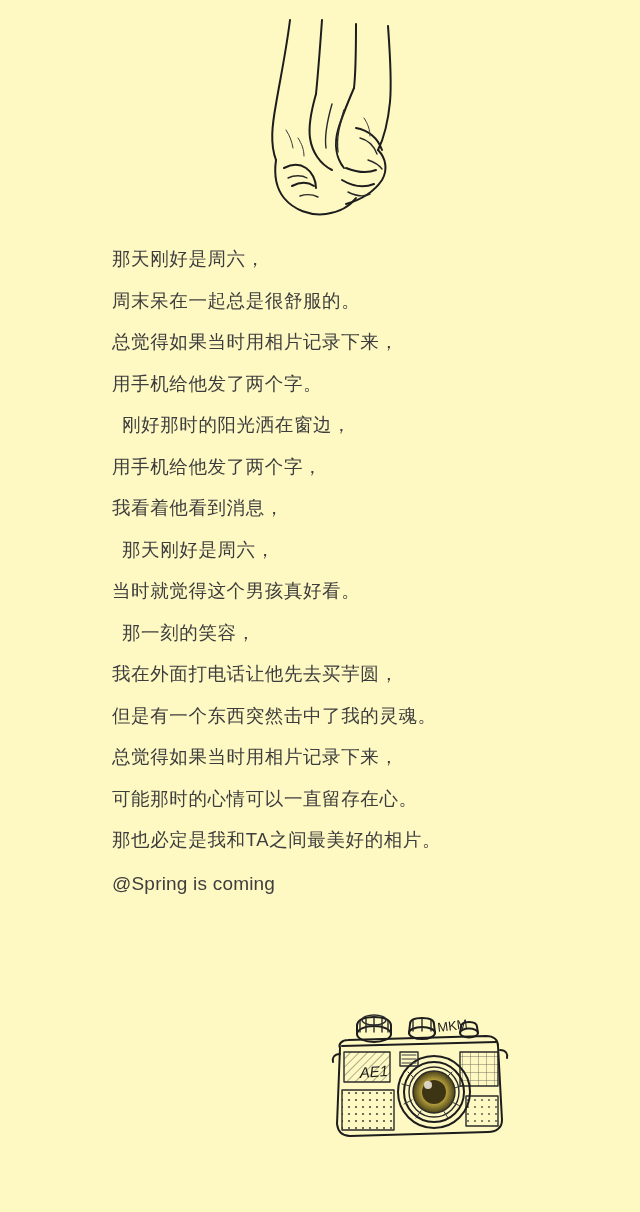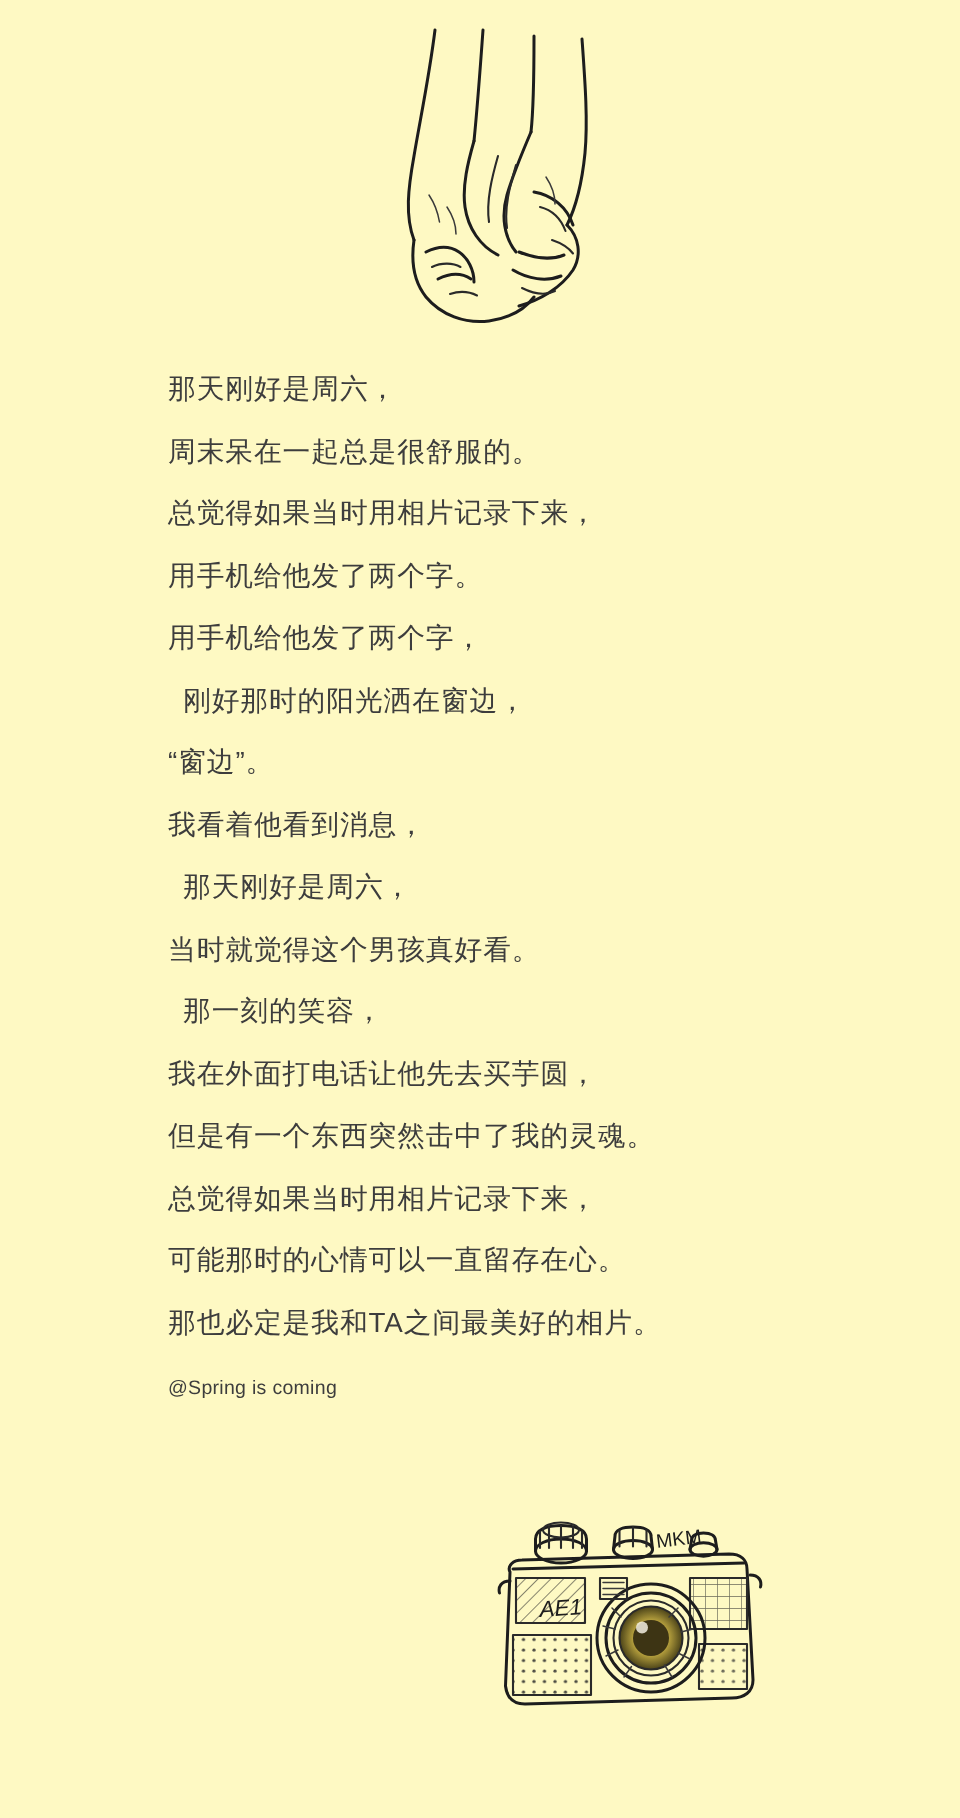--- a/index.html
+++ b/index.html
@@ -50,21 +50,21 @@
     letter-spacing: 0.6px;
     color: #3d3d3d;
     white-space: pre;
     font-family: "Liberation Sans", "DejaVu Sans", sans-serif;
   }
   .poem-line.indent-1 {
     padding-left: 10px;
   }
   .signature {
     margin-top: 6px;
-    font-size: 13px;
+    font-size: 19px;
     line-height: 34px;
     letter-spacing: 0.2px;
     color: #3d3d3d;
     font-family: "Liberation Sans", sans-serif;
   }
 
   
   .camera-illustration {
     position: absolute;
     left: 326px;
@@ -140,23 +140,22 @@
       <path class="ink-hair" d="M50 112 C54 118 56 124 57 130"></path>
       <path class="ink-hair" d="M128 100 C132 106 134 112 134 118"></path>
     </svg>
   </div>
 
   <div class="poem">
     <div class="poem-line">那天刚好是周六，</div>
     <div class="poem-line">周末呆在一起总是很舒服的。</div>
     <div class="poem-line">总觉得如果当时用相片记录下来，</div>
     <div class="poem-line">用手机给他发了两个字。</div>
+    <div class="poem-line indent-1">刚好那时的阳光洒在窗边，</div>
     <div class="poem-line">用手机给他发了两个字，</div>
-    <div class="poem-line indent-1">刚好那时的阳光洒在窗边，</div>
-    <div class="poem-line">“窗边”。</div>
     <div class="poem-line">我看着他看到消息，</div>
     <div class="poem-line indent-1">那天刚好是周六，</div>
     <div class="poem-line">当时就觉得这个男孩真好看。</div>
     <div class="poem-line indent-1">那一刻的笑容，</div>
     <div class="poem-line">我在外面打电话让他先去买芋圆，</div>
     <div class="poem-line">但是有一个东西突然击中了我的灵魂。</div>
     <div class="poem-line">总觉得如果当时用相片记录下来，</div>
     <div class="poem-line">可能那时的心情可以一直留存在心。</div>
     <div class="poem-line">那也必定是我和TA之间最美好的相片。</div>
     <div class="signature">@Spring is coming</div>

